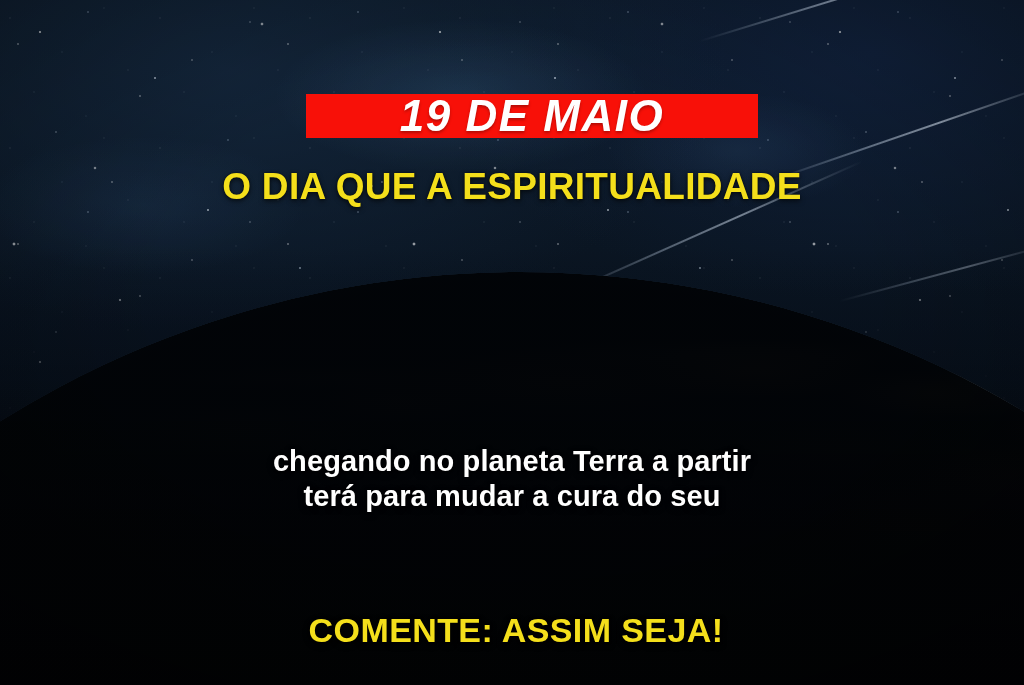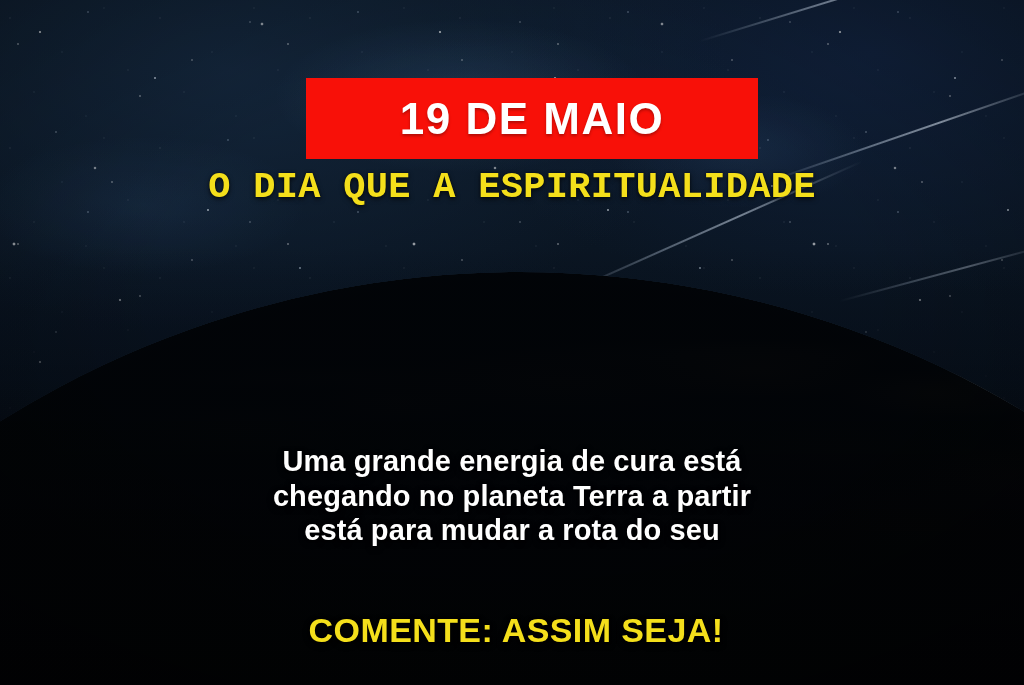--- a/index.html
+++ b/index.html
@@ -224,27 +224,28 @@
   
   .content {
     position: absolute;
     inset: 0;
     z-index: 20;
   }
 
   .date-banner {
     position: absolute;
     left: 306px;
-    top: 78px;
+    top: 94px;
     width: 452px;
-    height: 81px;
+    height: 44px;
     background: #f81008;
     display: flex;
     align-items: center;
     justify-content: center;
+    font-style: italic;
   }
   .date-banner-text {
     color: #ffffff;
     font-size: 44px;
     font-weight: 700;
     letter-spacing: 1.5px;
     line-height: 1;
     white-space: nowrap;
     text-shadow: 0 2px 3px rgba(0,0,0,.28);
   }
@@ -255,21 +256,20 @@
     right: 0;
     top: 166px;
     text-align: center;
     color: #f4df1b;
     font-size: 37px;
     font-weight: 700;
     line-height: 1.14;
     letter-spacing: .3px;
     text-shadow: 0 2px 5px rgba(0,0,0,.65), 0 0 2px rgba(0,0,0,.5);
     padding: 0 40px;
-    font-family: Liberation Mono, monospace;
   }
   .headline .hl-line { display: block; }
 
   .body-copy {
     position: absolute;
     left: 0;
     right: 0;
     top: 444px;
     text-align: center;
     color: #ffffff;
@@ -329,23 +329,22 @@
 
     <div class="date-banner">
       <span class="date-banner-text">19 DE MAIO</span>
     </div>
 
     <div class="headline">
       <span class="hl-line">O DIA QUE A ESPIRITUALIDADE</span>
     </div>
 
     <div class="body-copy">
-      <span class="bc-line">Uma grande energia de cura está</span>
       <span class="bc-line">chegando no planeta Terra a partir</span>
-      <span class="bc-line">está para mudar a rota do seu</span>
+      <span class="bc-line">terá para mudar a cura do seu</span>
     </div>
 
     <div class="cta">
       <span>COMENTE: ASSIM SEJA!</span>
     </div>
 
   </div>
 </div>
 
 </body></html>

